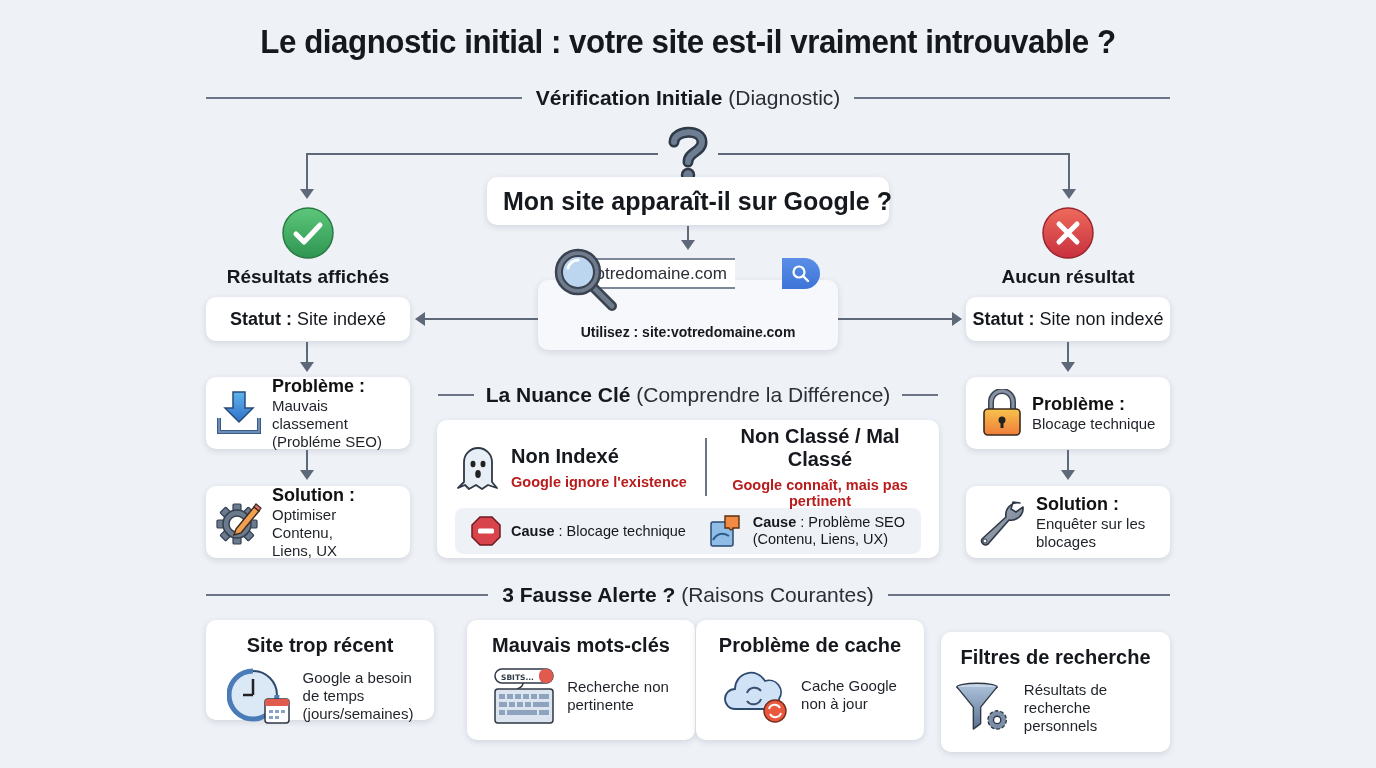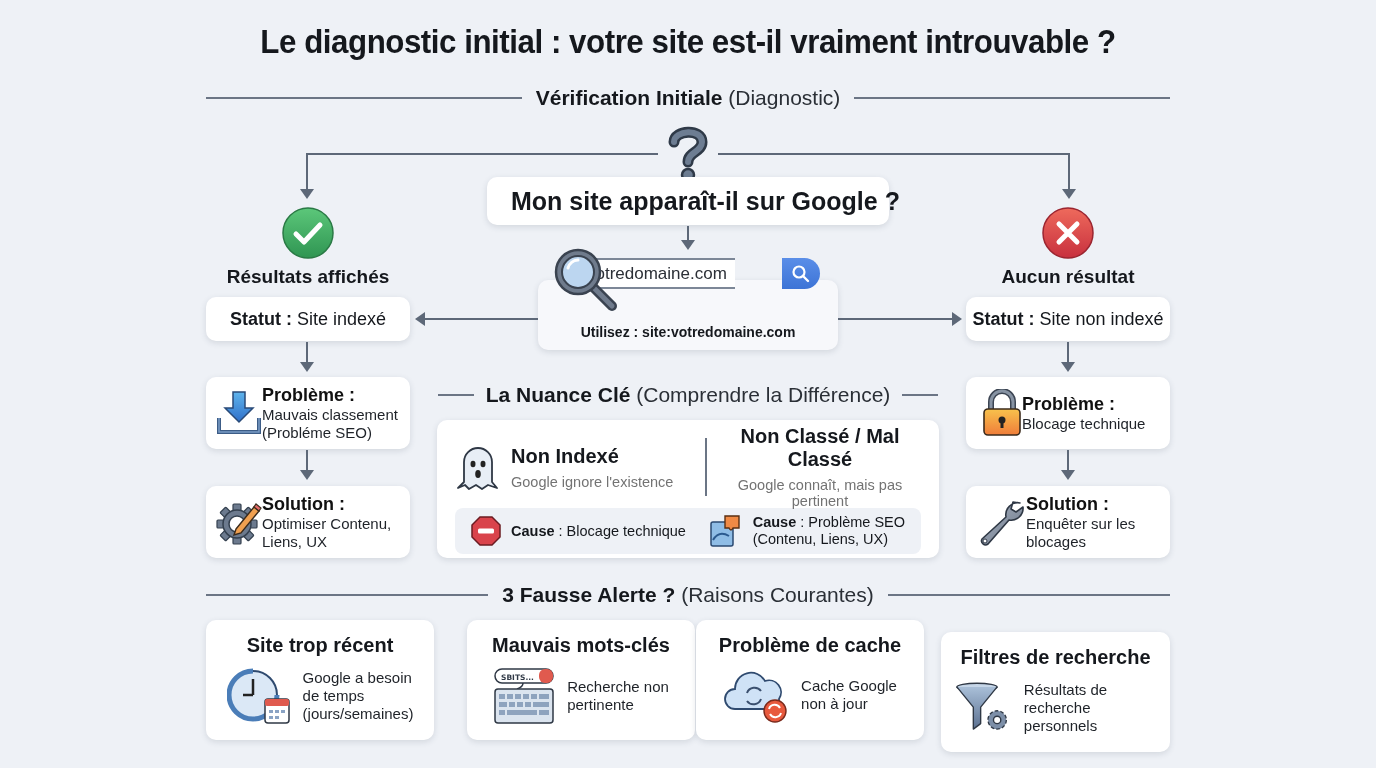--- a/index.html
+++ b/index.html
@@ -38,32 +38,32 @@
     border-top: 7px solid transparent; border-bottom: 7px solid transparent;
     border-right: 10px solid #5d6878;
   }
   .arrow-right {
     width: 0; height: 0;
     border-top: 7px solid transparent; border-bottom: 7px solid transparent;
     border-left: 10px solid #5d6878;
   }
   .question-box {
     font-size: 25px; font-weight: bold; text-align: center;
-    padding: 10px 24px; white-space: nowrap;
+    padding: 10px 16px; white-space: nowrap;
   }
   .label-bold { font-size: 19px; font-weight: bold; text-align: center; }
   .status-box { font-size: 18px; display: flex; align-items: center; justify-content: center; white-space: nowrap; }
   .status-box b { font-weight: bold; margin-right: 5px; }
-  .step-card { display: flex; align-items: center; padding: 8px 10px; }
+  .step-card { display: flex; align-items: center; padding: 8px 10px; gap: 10px; }
   .step-card .txt { font-size: 15px; line-height: 18px; color: #1e2228; }
   .step-card .txt .h { font-size: 18px; font-weight: bold; line-height: 21px; color: #111; }
   .icon-box { flex: 0 0 auto; display: flex; align-items: center; justify-content: center; }
   .nuance-card { padding: 12px 18px; }
   .nuance-col .h { font-size: 20px; font-weight: bold; }
-  .nuance-col .s { font-size: 14.5px; color: #737373; margin-top: 6px; }
+  .nuance-col .s { font-size: 14.5px; color: #b91c1c; margin-top: 6px; font-weight: bold; }
   .cause-bar {
     background: #eef1f6; border-radius: 8px;
     display: flex; align-items: center; justify-content: space-between;
     padding: 6px 16px; font-size: 14.5px;
   }
   .cause-bar b { font-weight: bold; }
   .alert-card { padding: 14px 14px; }
   .alert-card .h { font-size: 20px; font-weight: bold; text-align: center; }
   .alert-card .row { display: flex; align-items: center; gap: 12px; margin-top: 10px; justify-content: center; }
   .alert-card .d { font-size: 15px; line-height: 18px; color: #1e2228; }
@@ -317,21 +317,21 @@
     </div>
   </div>
 </div>
 
 <div class="abs section-head" style="top:583px; left:206px; width:964px;">
   <div class="line"></div>
   <span><b>3 Fausse Alerte ?</b> <span class="light">(Raisons Courantes)</span></span>
   <div class="line"></div>
 </div>
 
-<div class="abs card alert-card" style="top:620px; left:206px; width:228px; height:120px;">
+<div class="abs card alert-card" style="top:620px; left:206px; width:228px; height:100px;">
   <div class="h">Site trop récent</div>
   <div class="row">
     <svg width="64" height="58" viewBox="0 0 64 58">
       <circle cx="26" cy="28" r="24" fill="#dbe8f6" stroke="#2f4a6f" stroke-width="2"></circle>
       <path d="M26 4 A24 24 0 1 0 50 28" fill="none" stroke="#4a7db8" stroke-width="5"></path>
       <line x1="26" y1="28" x2="26" y2="12" stroke="#222" stroke-width="2.5"></line>
       <line x1="26" y1="28" x2="16" y2="28" stroke="#222" stroke-width="2.5"></line>
       <rect x="38" y="32" width="24" height="24" rx="3" fill="#fff" stroke="#2f3845" stroke-width="1.5"></rect>
       <rect x="38" y="32" width="24" height="7" rx="2" fill="#e05a4e"></rect>
       <g fill="#8aa3c4">

